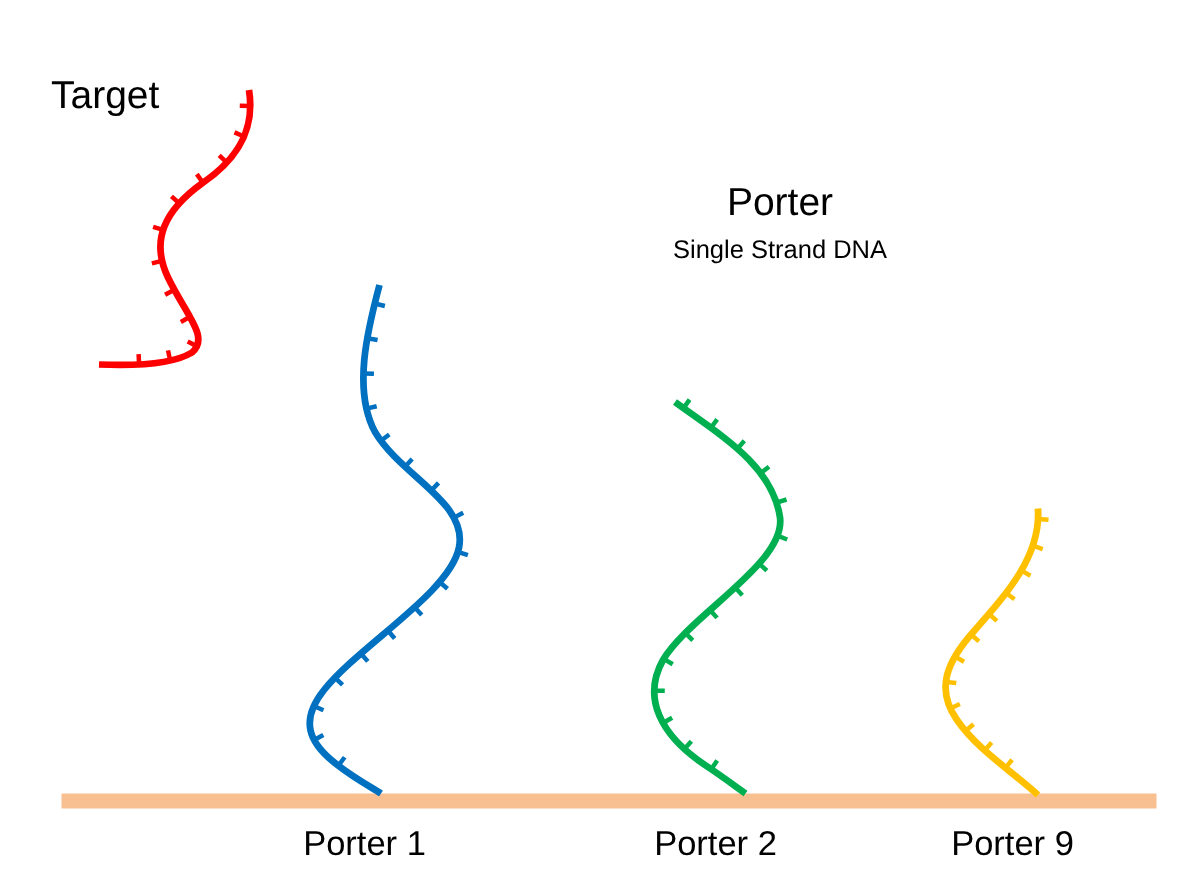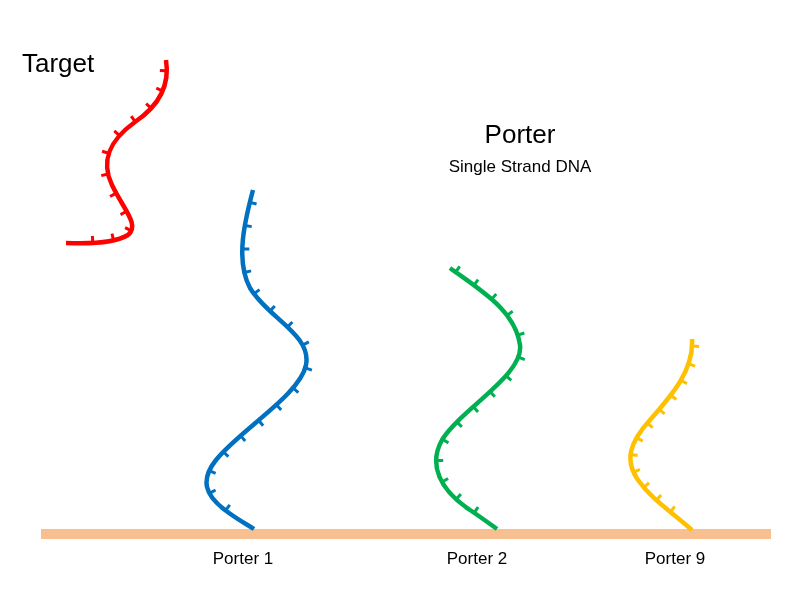--- a/index.html
+++ b/index.html
@@ -1,22 +1,22 @@
 <!DOCTYPE html>
 <html><head>
 <meta charset="utf-8">
 <style>
   html, body { margin: 0; padding: 0; background: #ffffff; }
   #canvas { position: relative; width: 800px; height: 591px; overflow: hidden; background: #ffffff; }
   svg { position: absolute; left: 0; top: 0; }
   .lbl { position: absolute; font-family: "Liberation Sans", "DejaVu Sans", sans-serif; color: #000; white-space: nowrap; }
-  #target-label { left: 22px; top: 48px; font-size: 26px; text-align: right; }
+  #target-label { left: 34px; top: 48px; font-size: 26px; text-align: right; }
   #porter-title { left: 0; width: 1040px; top: 119px; font-size: 26px; text-align: center; }
   #porter-subtitle { left: 0; width: 1040px; top: 157px; font-size: 17px; text-align: center; }
-  .plabel { top: 549px; font-size: 17px; transform: translateX(-50%); }
+  .plabel { top: 549px; font-size: 23px; transform: translateX(-50%); }
 </style>
 </head>
 <body>
 
 <div id="canvas">
   <svg id="drawing" width="800" height="591" viewBox="0 0 800 591">
     <line id="surface-line" x1="41" x2="771" y1="534" y2="534" stroke="#F8BF91" stroke-width="10"></line>
     <g id="strand-target">
         <path d="M166,60 C170,85 160,105 135,122 C110,140 100,160 112,185 C124,210 140,225 128,235 C115,243 90,244 66,243" fill="none" stroke="#FF0000" stroke-width="4.5" stroke-linecap="butt"></path>
         <line x1="166.85336303710938" y1="70.65711212158203" x2="159.85399271741537" y2="70.56322320963449" stroke="#FF0000" stroke-width="3"></line>

